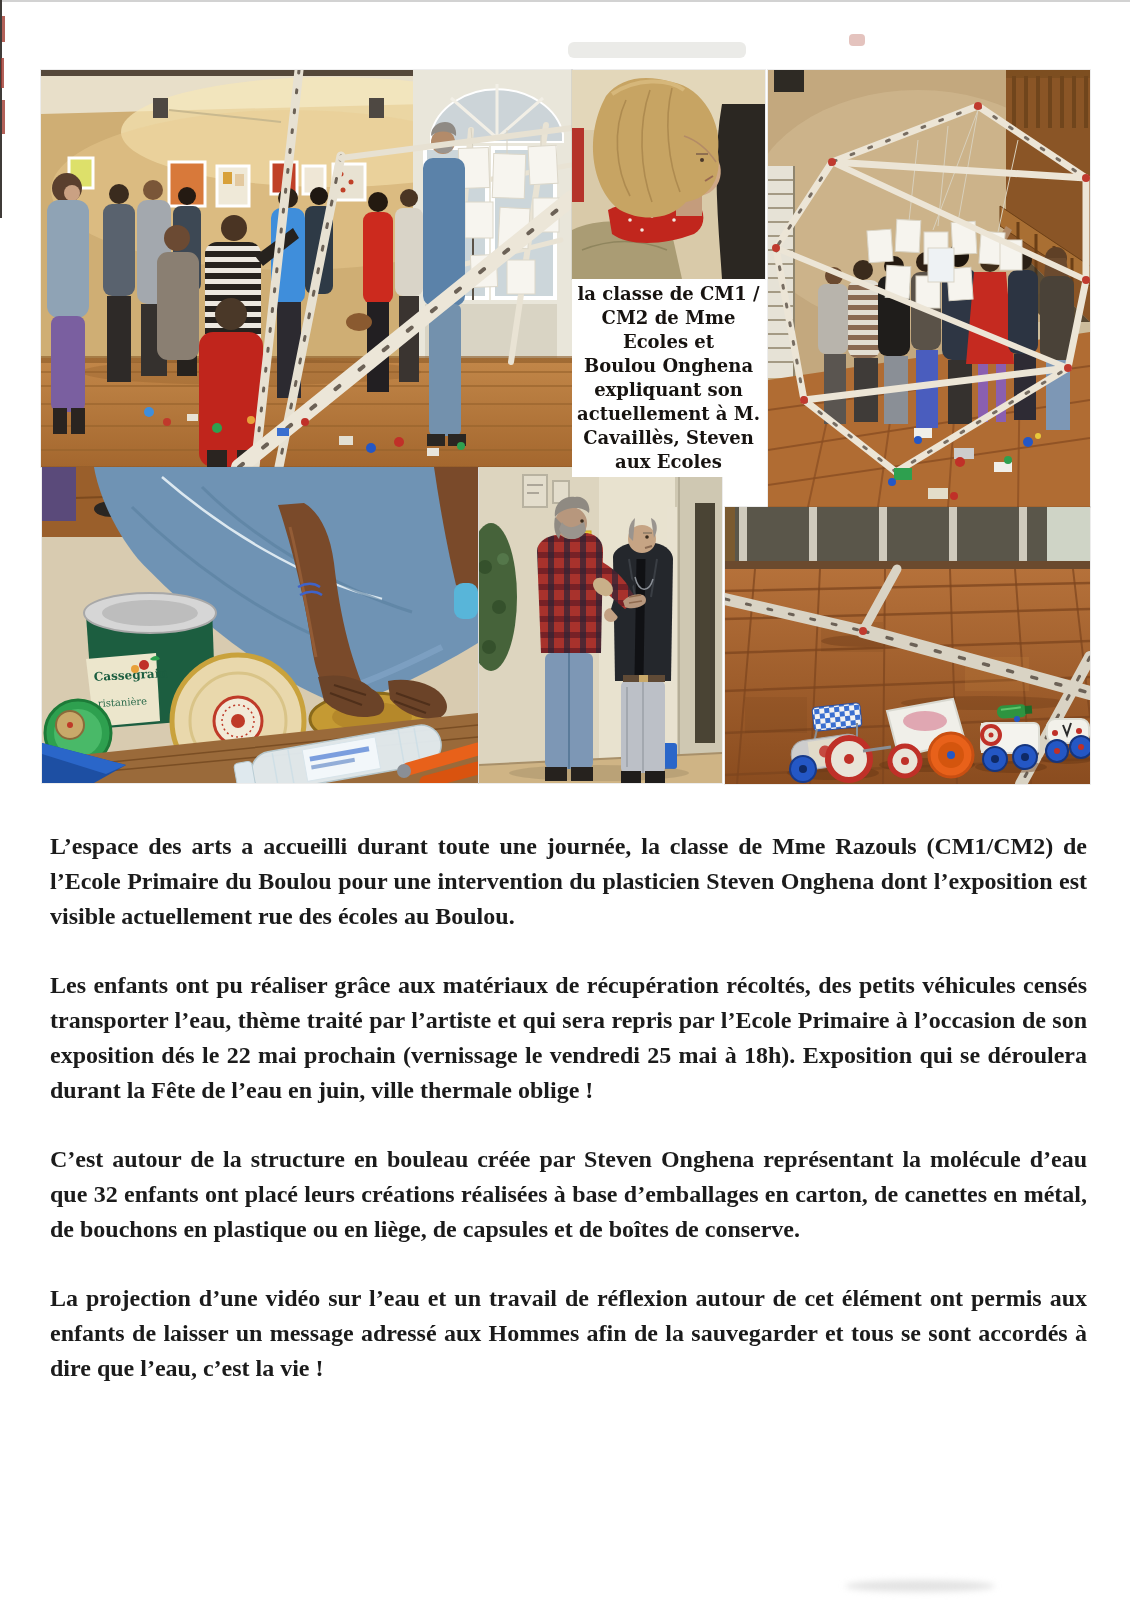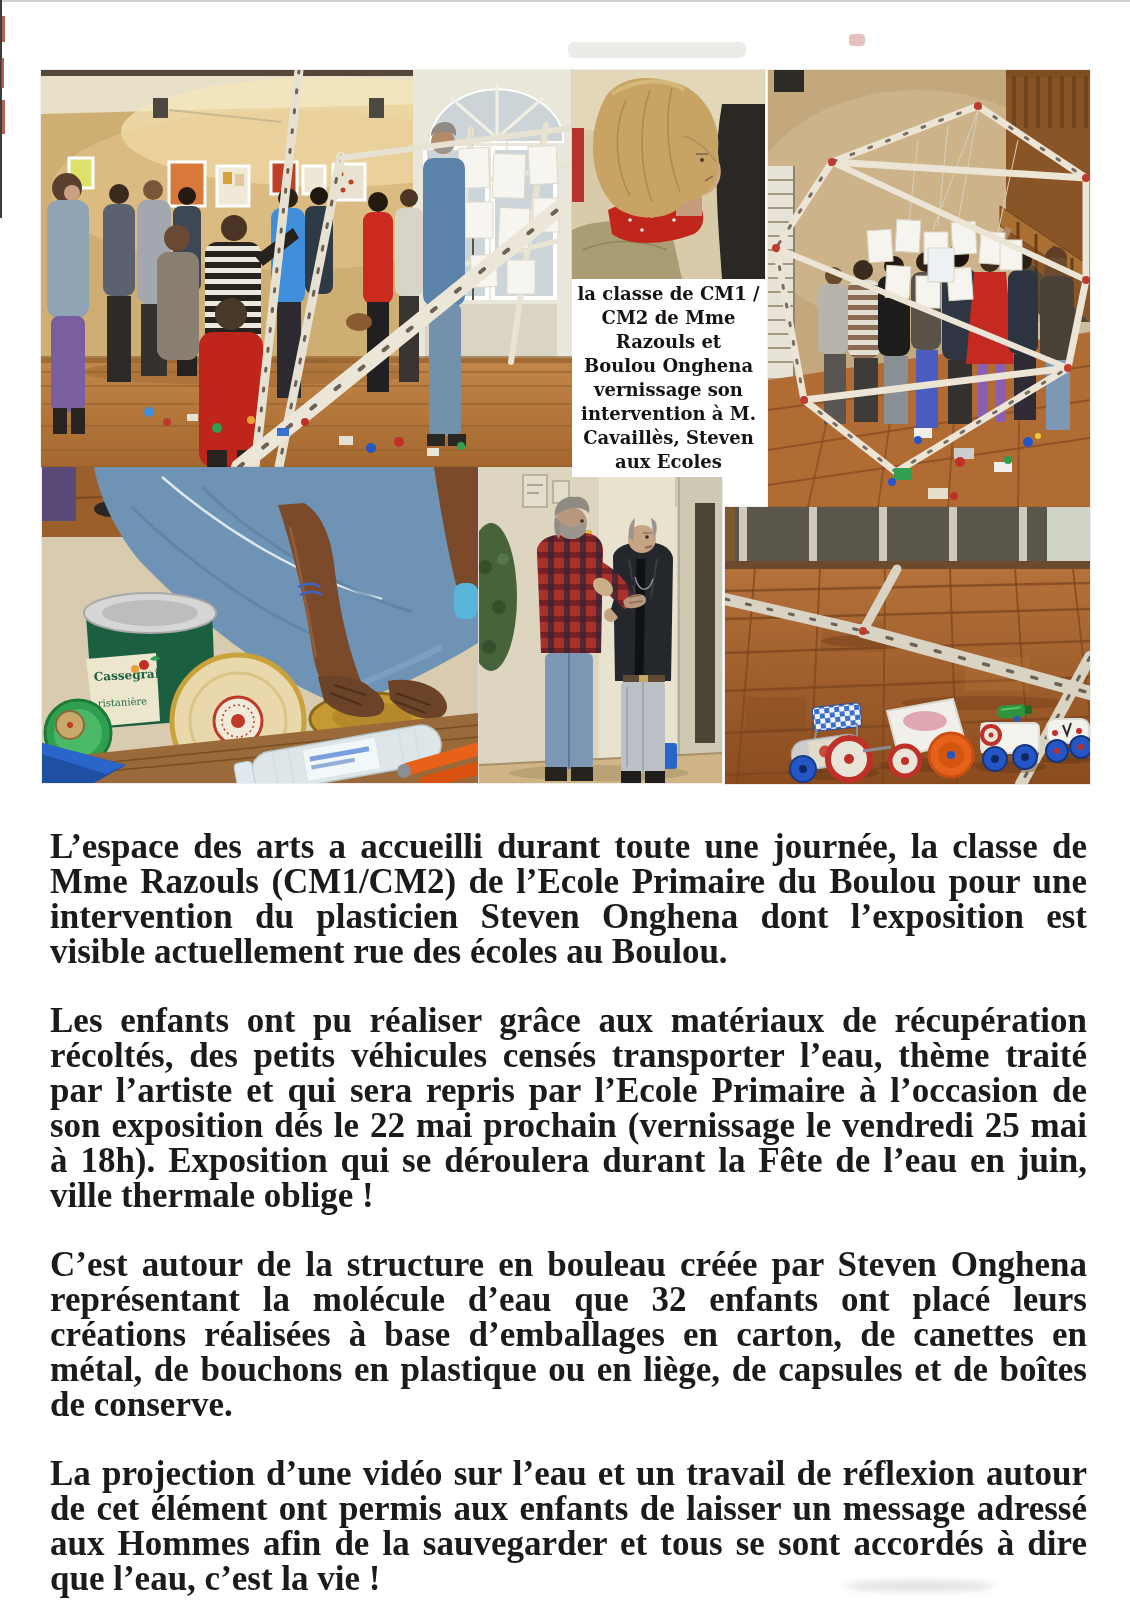--- a/index.html
+++ b/index.html
@@ -13,21 +13,21 @@
   .ph-tr{left:727px;top:0;width:322px;height:437px;}
   .ph-bl{left:1px;top:397px;width:436px;height:316px;}
   .ph-bm{left:438px;top:397px;width:243px;height:316px;}
   .ph-br{left:684px;top:437px;width:365px;height:277px;}
   .caption{position:absolute;left:531px;top:209px;width:193px;height:198px;z-index:5;
            background:#fff;color:#171310;display:flex;flex-direction:column;justify-content:center;
            font-family:"DejaVu Serif",serif;font-weight:700;font-size:18px;line-height:24px;
            text-align:center;padding:3px 0;box-sizing:border-box;}
   .caption div{white-space:nowrap;}
   .article{position:absolute;left:50px;top:829px;width:1037px;color:#1b1b1b;
-           font-family:"Liberation Serif",serif;font-weight:700;font-size:35px;line-height:35px;
+           font-family:"Liberation Serif",serif;font-weight:700;font-size:24px;line-height:35px;
            text-align:justify;}
   .article p{margin:0 0 34px 0;}
   .article p:last-child{margin-bottom:4px;}
   
   .edge-top{position:absolute;left:0;top:0;width:1130px;height:2px;background:#cacaca;opacity:.85;}
   .edge-left{position:absolute;left:0;top:0;width:2px;height:218px;background:#3f3b38;}
   .mark-red{position:absolute;background:#a03a30;opacity:.8;}
   .smudge{position:absolute;background:#ebebe8;border-radius:6px;}
   .smudge-red{position:absolute;background:#d9a9a2;opacity:.7;border-radius:4px;}
   .smudge-bottom{position:absolute;background:#e3e3e3;border-radius:50%;filter:blur(3px);}
@@ -212,24 +212,24 @@
         <path d="M112,66 C124,70 136,80 144,92" fill="none" stroke="#b38b66" stroke-width="1.5"></path>
         <circle cx="130" cy="90" r="2" fill="#4a382a"></circle>
         <path d="M124,84 L136,84" stroke="#8a6a4e" stroke-width="1.8"></path>
         <path d="M141,106 L133,111" stroke="#9a6a52" stroke-width="2"></path>
       </svg>
     </div>
 
     <div class="caption" style="background: rgb(255, 255, 255); color: rgb(23, 19, 16);">
       <div>la classe de CM1 /</div>
       <div>CM2 de Mme</div>
-      <div>Razouls et</div>
+      <div>Ecoles et</div>
       <div>Boulou Onghena</div>
-      <div>vernissage son</div>
-      <div>intervention à M.</div>
+      <div>expliquant son</div>
+      <div>actuellement à M.</div>
       <div>Cavaillès, Steven</div>
       <div>aux Ecoles</div>
     </div>
 
     <div class="ph ph-tr" aria-label="Structure géodésique en branches de bouleau avec feuilles suspendues et enfants">
       <svg viewBox="0 0 322 437" preserveAspectRatio="none">
         <defs>
           <pattern id="trStripe" width="8" height="10" patternUnits="userSpaceOnUse">
             <rect width="8" height="10" fill="#e3ded2"></rect>
               <rect y="5" width="8" height="5" fill="#8a6a52"></rect>

